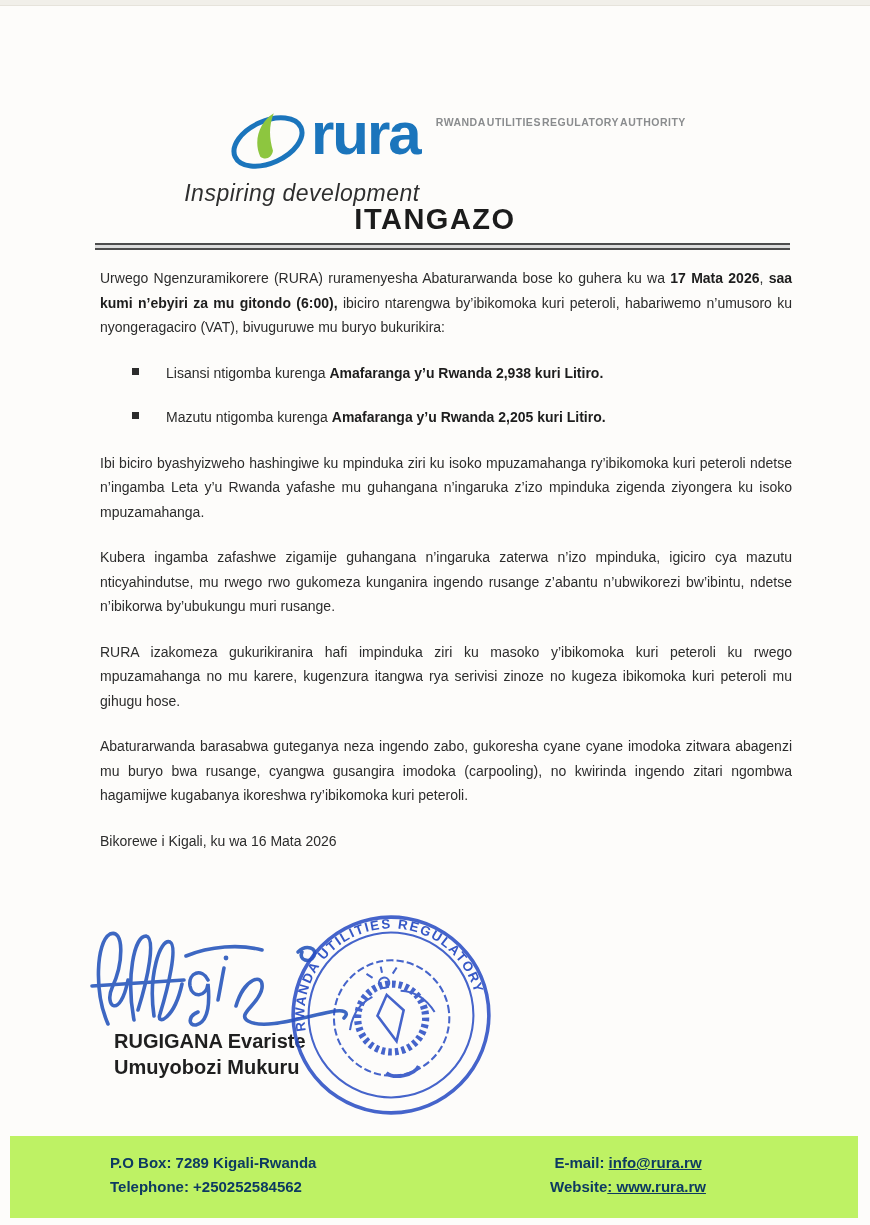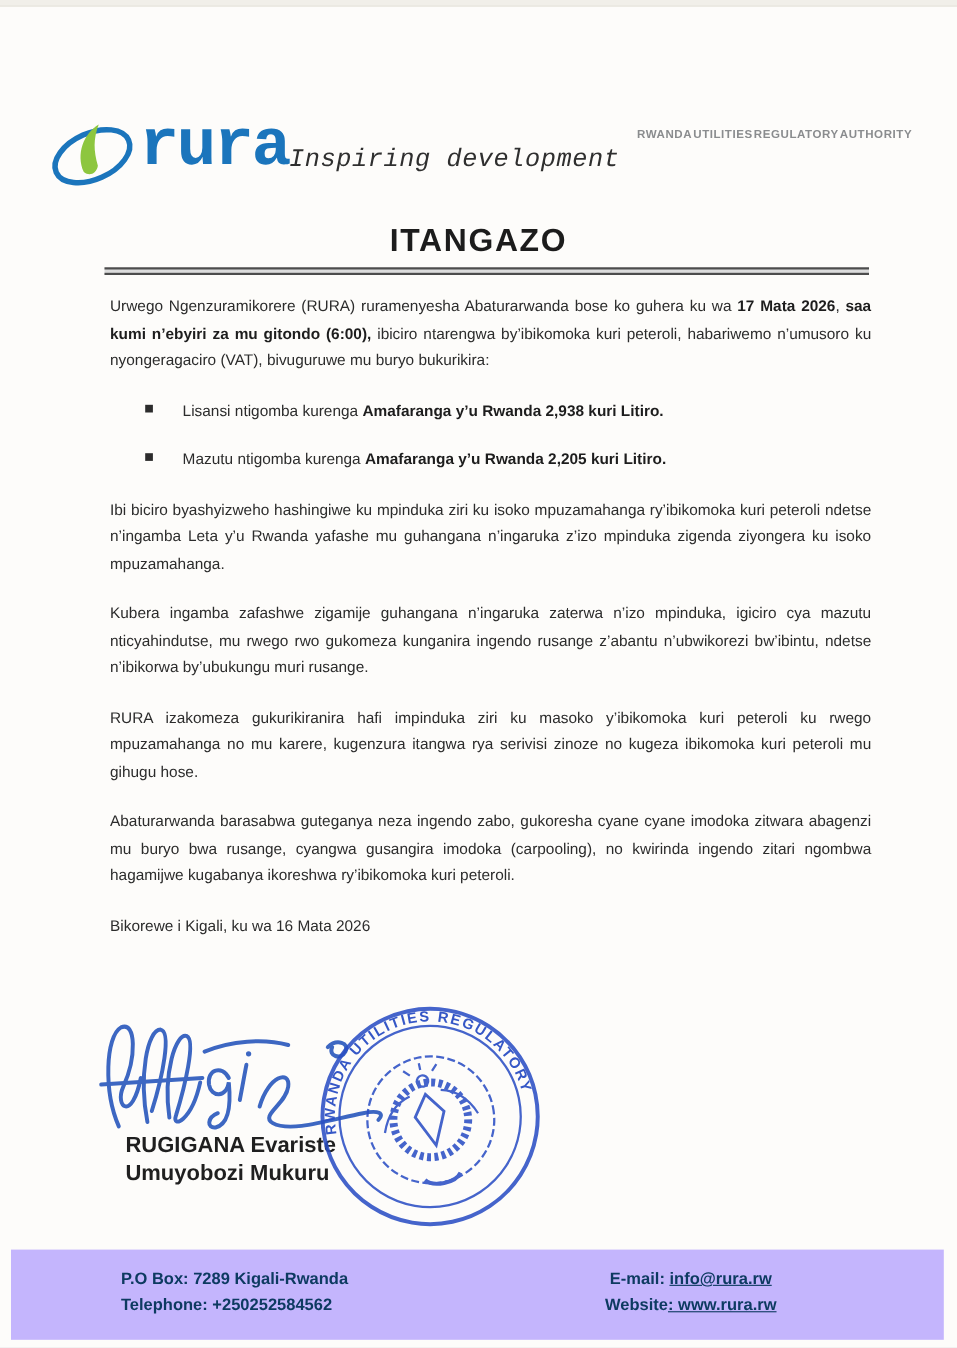--- a/index.html
+++ b/index.html
@@ -4,21 +4,21 @@
 <style>
   html,body{margin:0;padding:0;background:#e9e9e9;}
   .page{
     position:relative;width:870px;height:1225px;margin:0 auto;
     background:#fdfcfa;overflow:hidden;
     font-family:"Liberation Sans", sans-serif;color:#2b2b2b;
   }
   .scan-edge{position:absolute;top:0;left:0;right:0;height:5px;background:#f1efe9;border-bottom:1px solid #e6e3db;}
   
   .logo-row{position:absolute;top:108px;left:0;right:0;display:flex;justify-content:center;align-items:flex-start;gap:16px;}
-  .logo-left{display:flex;flex-direction:row;align-items:center;font-family:Liberation Mono, monospace;}
+  .logo-left{display:flex;flex-direction:column;align-items:flex-end;}
   .logo-main{display:flex;align-items:flex-start;}
   .brand{font-size:60px;font-weight:bold;color:#1b75bc;line-height:52px;letter-spacing:-2px;margin-top:0;}
   .tagline{font-style:italic;font-size:23px;color:#2f2f2f;margin-top:6px;letter-spacing:.5px;}
   .org-lines{margin-top:8px;display:flex;gap:1px;}
   .org-lines div{font-size:10.5px;font-weight:bold;color:#8a8c8e;letter-spacing:.5px;line-height:12.5px;}
   
   .doc-title{position:absolute;top:203px;left:0;right:0;text-align:center;font-size:29px;font-weight:bold;color:#1c1c1c;letter-spacing:1.5px;}
   .title-rule{position:absolute;top:243px;left:95px;right:80px;height:3px;border-top:2px solid #4c4c4c;border-bottom:2px solid #4c4c4c;background:#dcdcdc;}
   
   .doc-body{position:absolute;top:266px;left:100px;width:692px;font-size:14px;line-height:24.5px;text-align:justify;color:#2c2c2c;}
@@ -27,21 +27,21 @@
   ul.price-list{list-style:none;margin:0 0 21px 0;padding:0 0 0 32px;}
   ul.price-list li{position:relative;margin:0 0 20px 0;padding-left:34px;text-align:left;}
   ul.price-list li .bullet{position:absolute;left:0;top:7px;width:7px;height:7px;background:#2c2c2c;}
   .dateline{margin-top:0;}
   
   .sig-block{position:absolute;left:96px;top:922px;width:320px;}
   .sig-svg{position:absolute;left:-6px;top:0;}
   .sig-name{position:absolute;left:18px;top:106px;font-size:20px;font-weight:bold;color:#1f1f1f;line-height:26px;white-space:nowrap;}
   .stamp{position:absolute;left:288px;top:912px;width:206px;height:206px;transform:rotate(-12deg);opacity:.95;}
   
-  .footer{position:absolute;left:10px;right:12px;top:1136px;height:82px;background:#c4b5fd;display:flex;align-items:flex-start;}
+  .footer{position:absolute;left:10px;right:12px;top:1136px;height:82px;background:#bef264;display:flex;align-items:flex-start;}
   .footer-left{flex:1;padding:15px 0 0 100px;}
   .footer-right{width:400px;padding:15px 30px 0 0;text-align:center;}
   .footer div.line{font-size:15px;font-weight:bold;color:#0d3a61;line-height:24px;}
   .footer .link{text-decoration:underline;cursor:pointer;color:#0d3a61;}
 </style>
 </head>
 <body>
 
 <div class="page">
   <div class="scan-edge"></div>

